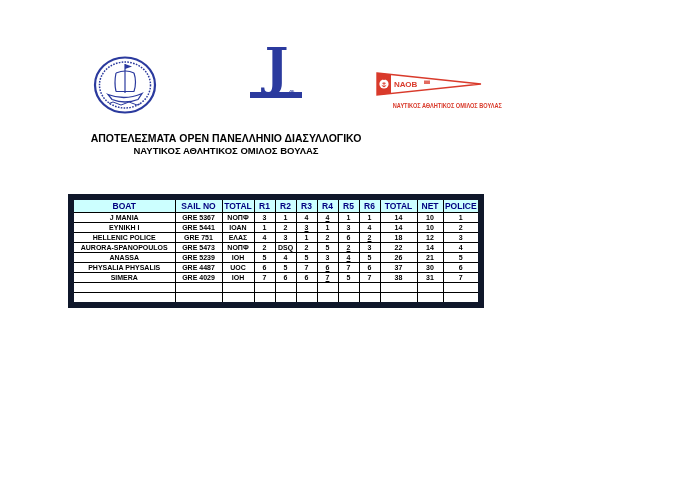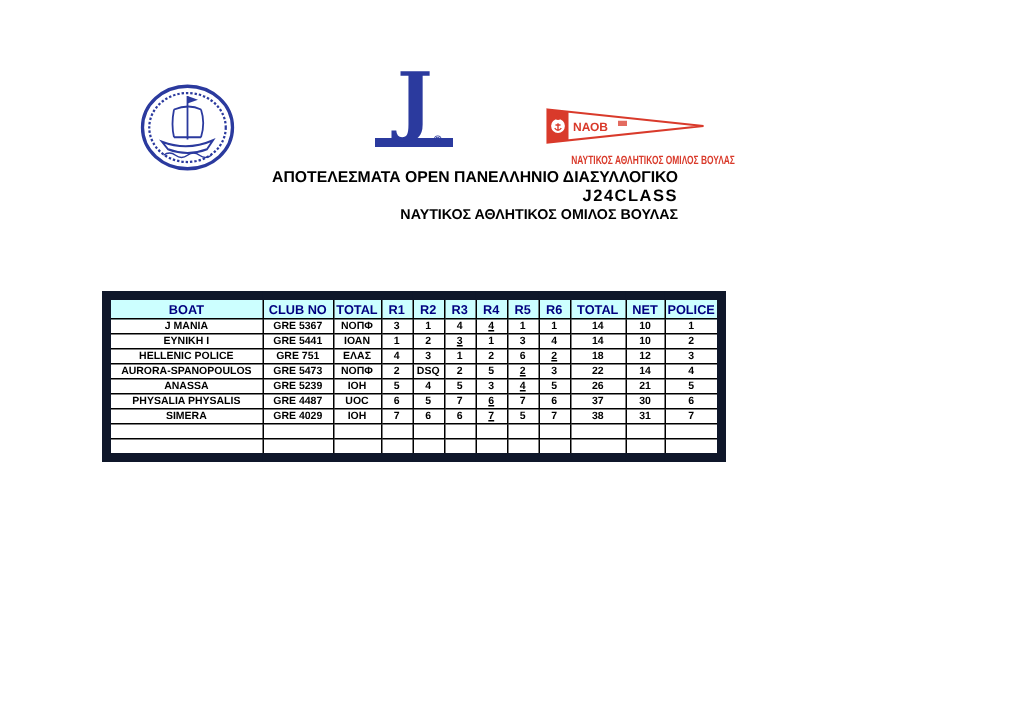--- a/index.html
+++ b/index.html
@@ -7,27 +7,27 @@
     position:relative;width:678px;height:479px;background:#fff;overflow:hidden;
     font-family:"Liberation Sans","DejaVu Sans",sans-serif;
   }
   
   .seal{position:absolute;left:93px;top:56px;width:64px;height:58px;color:var(--blue,#2b3a9e);}
   .j24-logo{position:absolute;left:245px;top:44px;width:62px;text-align:center;color:var(--blue,#2b3a9e);}
   .j24-j{font-family:"DejaVu Serif","Liberation Serif",serif;font-weight:bold;font-size:50px;line-height:46px;position:relative;letter-spacing:-1px;}
   .j24-reg{font-size:7px;font-weight:bold;position:absolute;margin-top:26px;margin-left:1px;}
   .j24-bar{width:52px;height:6px;background:var(--blue,#2b3a9e);margin:2px auto 1px auto;}
   .j24-num{font-family:"DejaVu Serif","Liberation Serif",serif;font-weight:bold;font-style:italic;font-size:27px;line-height:25px;letter-spacing:-1px;}
-  .naob{position:absolute;left:364px;top:72px;width:112px;text-align:center;color:var(--pennant-red,#d93a2b);}
+  .naob{position:absolute;left:376px;top:72px;width:112px;text-align:center;color:var(--pennant-red,#d93a2b);}
   .naob-caption{
     margin-top:1px;font-size:8px;font-weight:bold;color:var(--pennant-red,#d93a2b);
     white-space:nowrap;transform:scaleX(0.70);transform-origin:center top;letter-spacing:0px;
   }
   
-  .titles{position:absolute;left:0;top:112px;width:452px;text-align:right;color:#000;}
+  .titles{position:absolute;left:0;top:132px;width:452px;text-align:center;color:#000;}
   .title-main{font-size:10.5px;font-weight:bold;line-height:13px;}
   .title-class{font-size:11px;font-weight:bold;line-height:13px;letter-spacing:1px;}
   .title-org{font-size:9.5px;font-weight:bold;line-height:12px;}
   .title-date{font-size:9.5px;font-weight:bold;line-height:12px;color:var(--red,#f00);}
   
   .tablewrap{position:absolute;left:68px;top:194px;}
   table.results{border-collapse:collapse;table-layout:fixed;width:410px;border:6px solid #0f172a;}
   table.results th{
     background:var(--cyan,#ccffff);color:var(--navy,#000080);
     font-size:8.5px;font-weight:bold;height:12px;border:1px solid #000;padding:0 1px;text-align:center;
@@ -70,21 +70,20 @@
       <circle cx="8" cy="12" r="4.6" fill="#ffffff"></circle>
       <path d="M8,7.6 a1.3,1.3 0 1,1 0.01,0 M8,10.2 v5 M5.8,13.4 q2.2,2.8 4.4,0 M6.3,11.3 h3.4" fill="none" stroke="currentColor" stroke-width="0.9"></path>
       <text x="18" y="15" font-size="8" font-weight="bold" fill="currentColor">ΝΑΟΒ</text>
       <rect x="48" y="8.5" width="6" height="3.5" fill="currentColor" opacity="0.75"></rect>
     </svg>
     <div class="naob-caption">ΝΑΥΤΙΚΟΣ ΑΘΛΗΤΙΚΟΣ ΟΜΙΛΟΣ ΒΟΥΛΑΣ</div>
   </div>
 
   <div class="titles">
     <div class="title-main">ΑΠΟΤΕΛΕΣΜΑΤΑ OPEN ΠΑΝΕΛΛΗΝΙΟ ΔΙΑΣΥΛΛΟΓΙΚΟ</div>
-    <div class="title-class">J24CLASS</div>
     <div class="title-org">ΝΑΥΤΙΚΟΣ ΑΘΛΗΤΙΚΟΣ ΟΜΙΛΟΣ ΒΟΥΛΑΣ</div>
   </div>
 
   <div class="tablewrap">
     <table class="results">
       <colgroup>
         <col style="width:104px">
           <col style="width:47px">
           <col style="width:32px">
         <col style="width:21px">
@@ -93,21 +92,21 @@
         <col style="width:21px">
           <col style="width:21px">
           <col style="width:21px">
         <col style="width:37px">
           <col style="width:26px">
           <col style="width:38px">
       </colgroup>
       <thead>
           <tr id="header-row">
             <th>BOAT</th>
-            <th>CLUB NO</th>
+            <th>SAIL NO</th>
             <th>TOTAL</th>
             <th>R1</th>
             <th>R2</th>
             <th>R3</th>
             <th>R4</th>
             <th>R5</th>
             <th>R6</th>
             <th class="thick">TOTAL</th>
             <th>NET</th>
             <th>POLICE</th>

